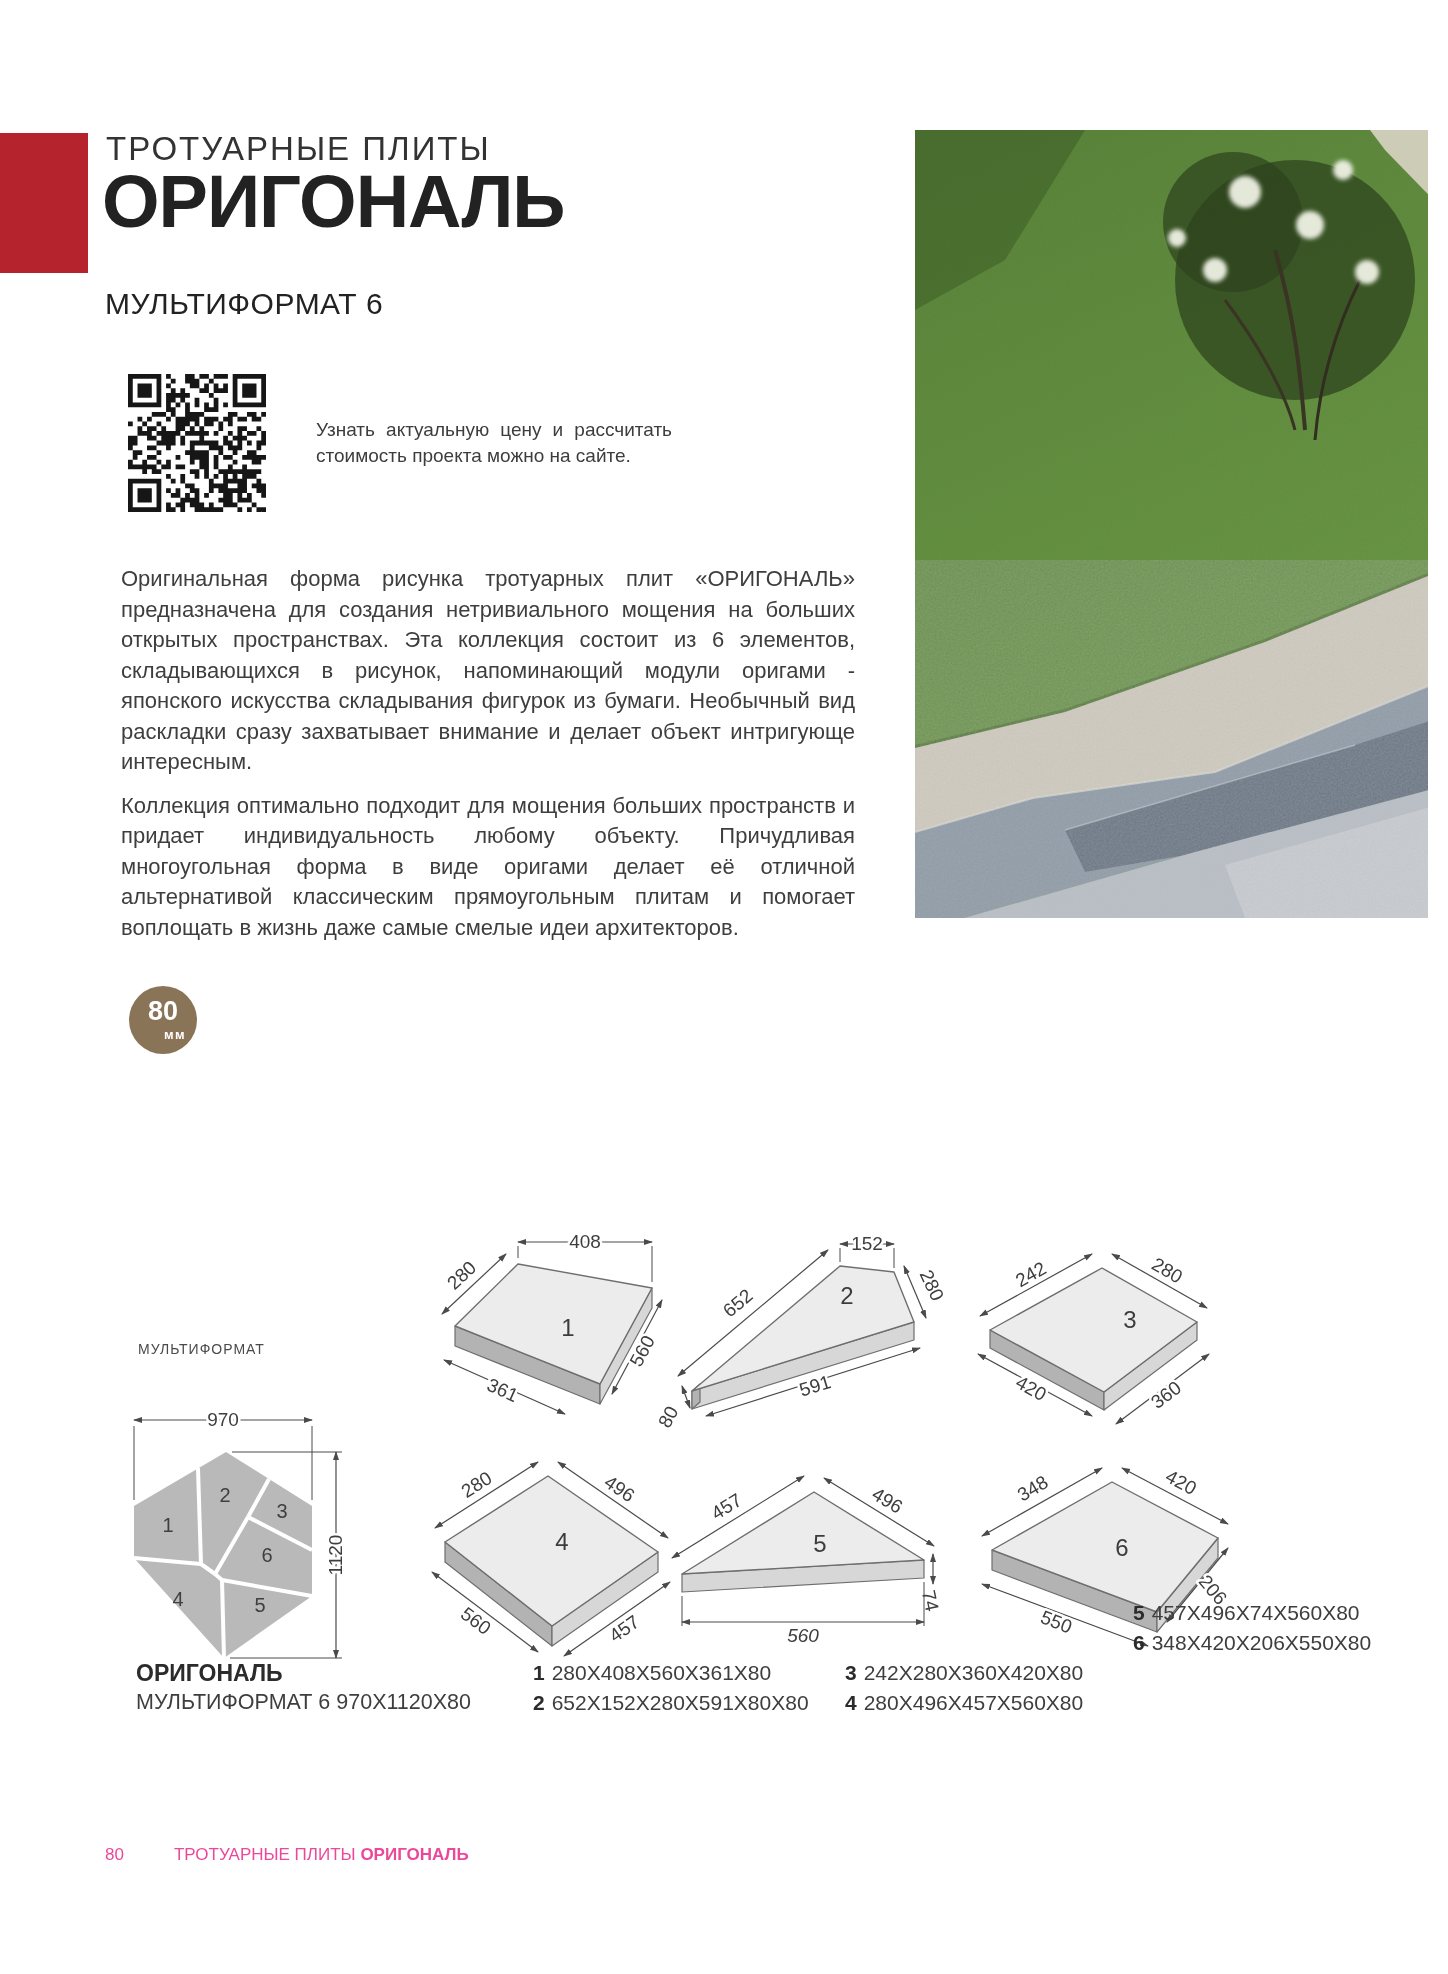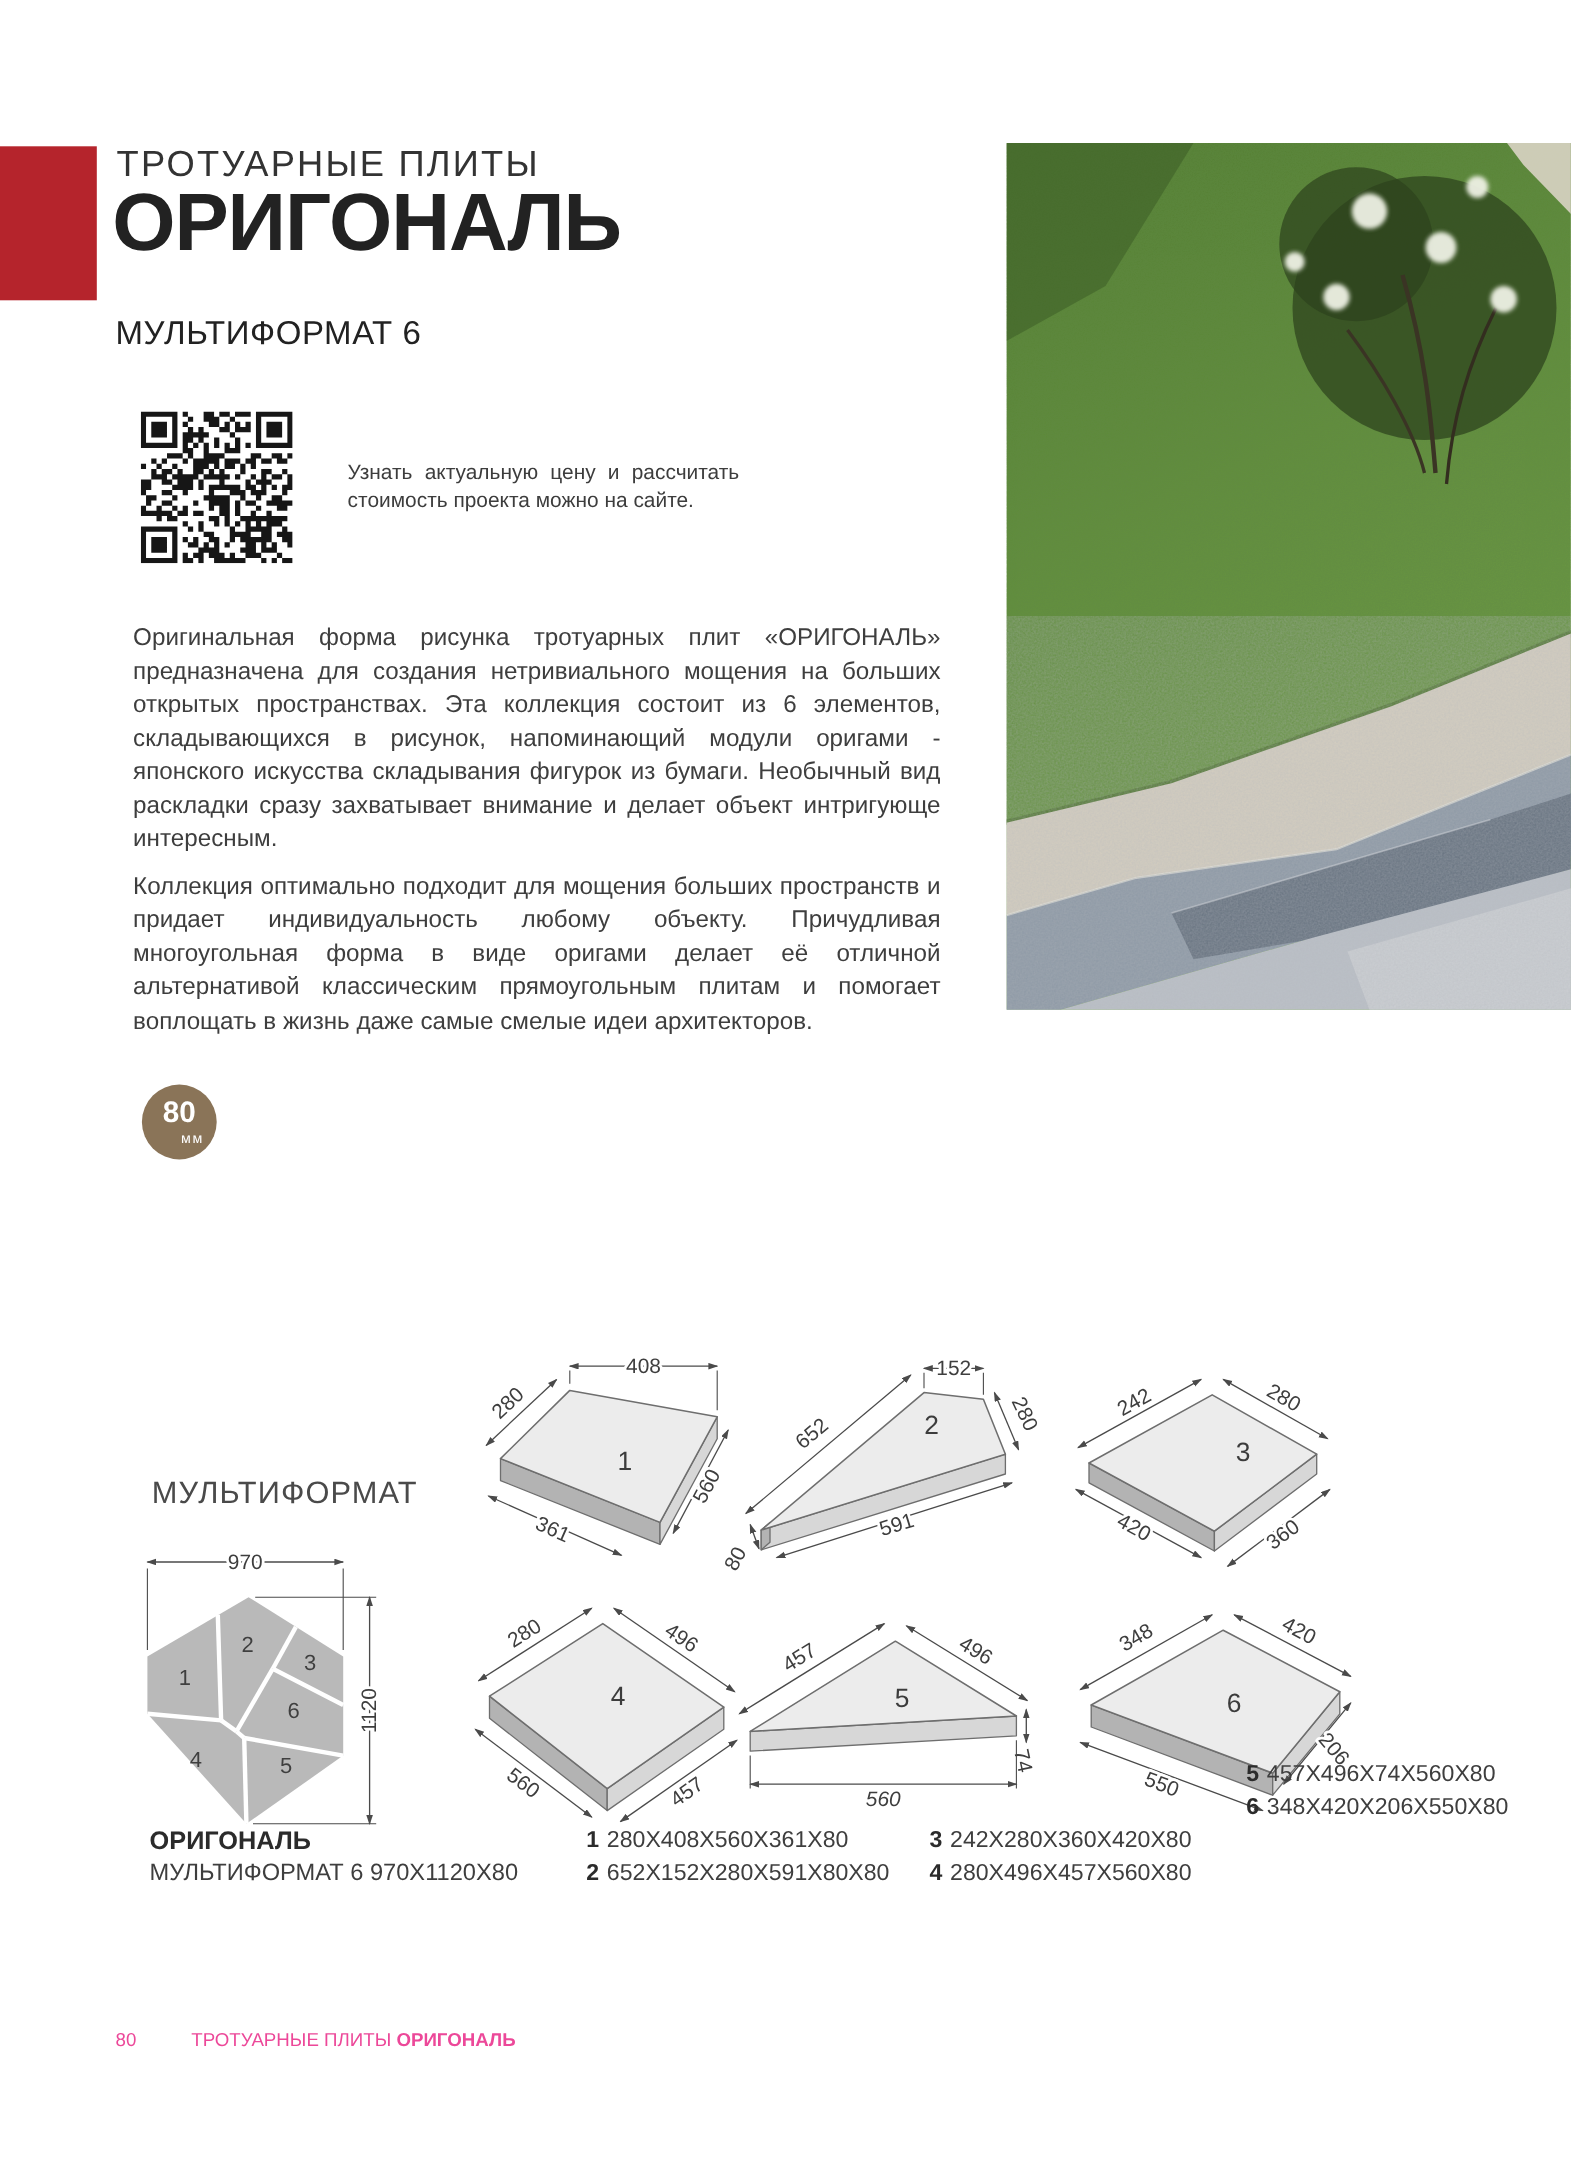--- a/index.html
+++ b/index.html
@@ -19,29 +19,29 @@
   .qr-caption{left:316px;top:417px;width:356px;font-size:19px;line-height:26px;color:#3d3d3d;text-align:justify;}
 
   
   .intro{left:105px;top:564px;width:750px;font-size:22px;line-height:30.5px;color:#3e3e3e;text-align:justify;}
   .intro p{margin:0 0 13px 16px;}
 
   
   .badge{left:129px;top:986px;width:68px;height:68px;border-radius:50%;background:#8a7458;color:#fff;
          display:flex;flex-direction:column;align-items:center;justify-content:center;}
   .badge .v{font-size:27px;font-weight:700;line-height:1;}
-  .badge .u{font-size:13px;font-weight:400;letter-spacing:1.5px;margin-top:2px;margin-left:24px;}
+  .badge .u{font-size:13px;font-weight:700;letter-spacing:1.5px;margin-top:2px;margin-left:24px;}
 
   
   .photo{left:915px;top:130px;width:533px;height:788px;}
   .photo svg{width:100%;height:100%;display:block;}
 
   
   .sz-title{left:136px;top:1284px;font-size:44px;color:#2e2e2e;letter-spacing:1px;}
-  .sz-sub{left:138px;top:1341px;font-size:28px;color:#4a4a4a;letter-spacing:1px;}
+  .sz-sub{left:138px;top:1341px;font-size:14px;color:#4a4a4a;letter-spacing:1px;}
   .hex{left:98px;top:1400px;width:252px;height:270px;}
   .mod-name{left:136px;top:1660px;font-size:23px;font-weight:700;color:#2b2b2b;}
   .mod-spec{left:136px;top:1690px;font-size:21.5px;color:#3e3e3e;}
 
   .size-col{position:absolute;font-size:21px;color:#3e3e3e;line-height:30px;white-space:nowrap;}
   .size-colA{left:533px;top:1658px;}
   .size-colB{left:845px;top:1658px;}
   .size-colC{left:1133px;top:1598px;}
   .size-col b{font-weight:700;color:#2b2b2b;margin-right:7px;}
 

